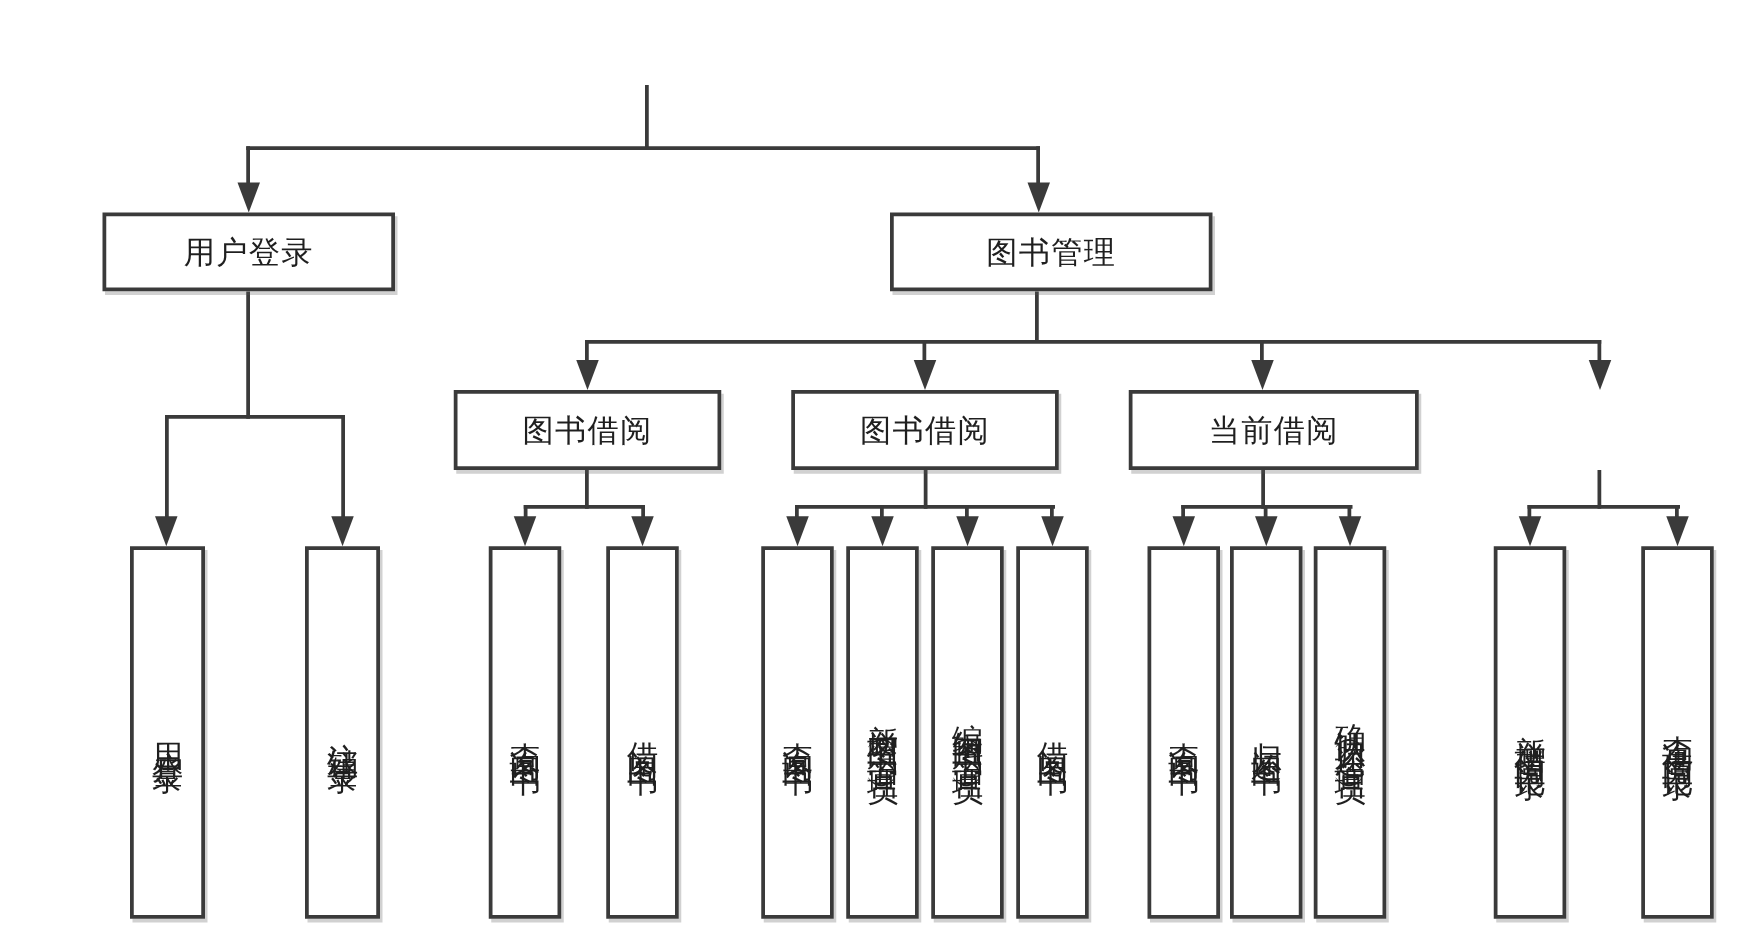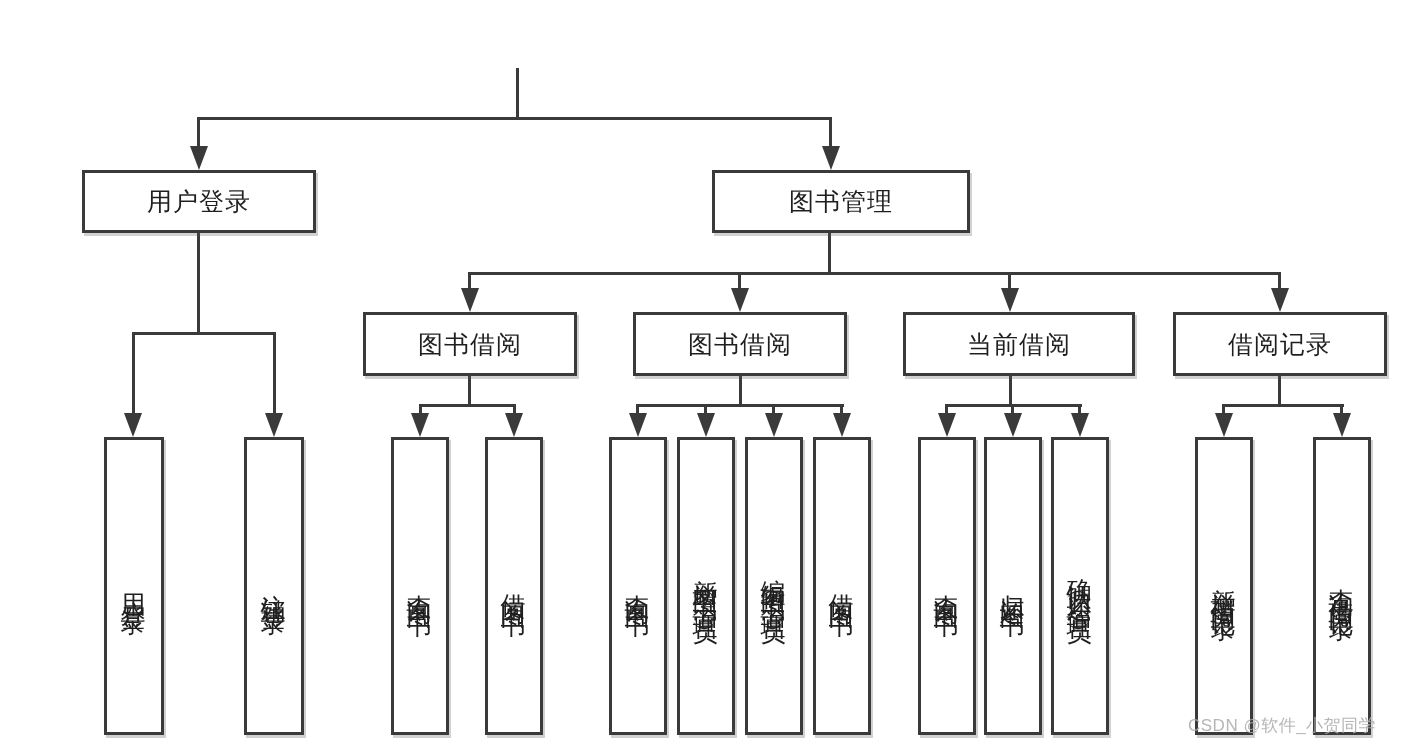--- a/index.html
+++ b/index.html
@@ -102,23 +102,20 @@
 
   <div class="box" style="left:363px;top:312px;width:214px;height:64px">
     <span class="hlabel">图书借阅</span>
   </div>
   <div class="box" style="left:633px;top:312px;width:214px;height:64px">
     <span class="hlabel">图书借阅</span>
   </div>
   <div class="box" style="left:903px;top:312px;width:232px;height:64px">
     <span class="hlabel">当前借阅</span>
   </div>
-  <div class="box" style="left:1173px;top:312px;width:214px;height:64px">
-    <span class="hlabel">借阅记录</span>
-  </div>
 
   <div class="line" style="left:468px;top:376px;width:3px;height:31px"></div>
   <div class="line" style="left:419px;top:404px;width:97px;height:3px"></div>
   <div class="line" style="left:419px;top:404px;width:3px;height:11px"></div>
   <div class="arrow" style="left:411px;top:413px"></div>
   <div class="line" style="left:513px;top:404px;width:3px;height:11px"></div>
   <div class="arrow" style="left:505px;top:413px"></div>
 
   <div class="line" style="left:739px;top:376px;width:3px;height:31px"></div>
   <div class="line" style="left:637px;top:404px;width:207px;height:3px"></div>
@@ -184,15 +181,14 @@
     <span class="vlabel">确认归还（管理员）</span>
   </div>
 
   <div class="box" style="left:1195px;top:437px;width:58px;height:298px">
     <span class="vlabel">新增借阅记录</span>
   </div>
   <div class="box" style="left:1313px;top:437px;width:58px;height:298px">
     <span class="vlabel">查询借阅记录</span>
   </div>
 
-  <div class="watermark">CSDN @软件_小贺同学</div>
 
 </div>
 
 </body></html>

